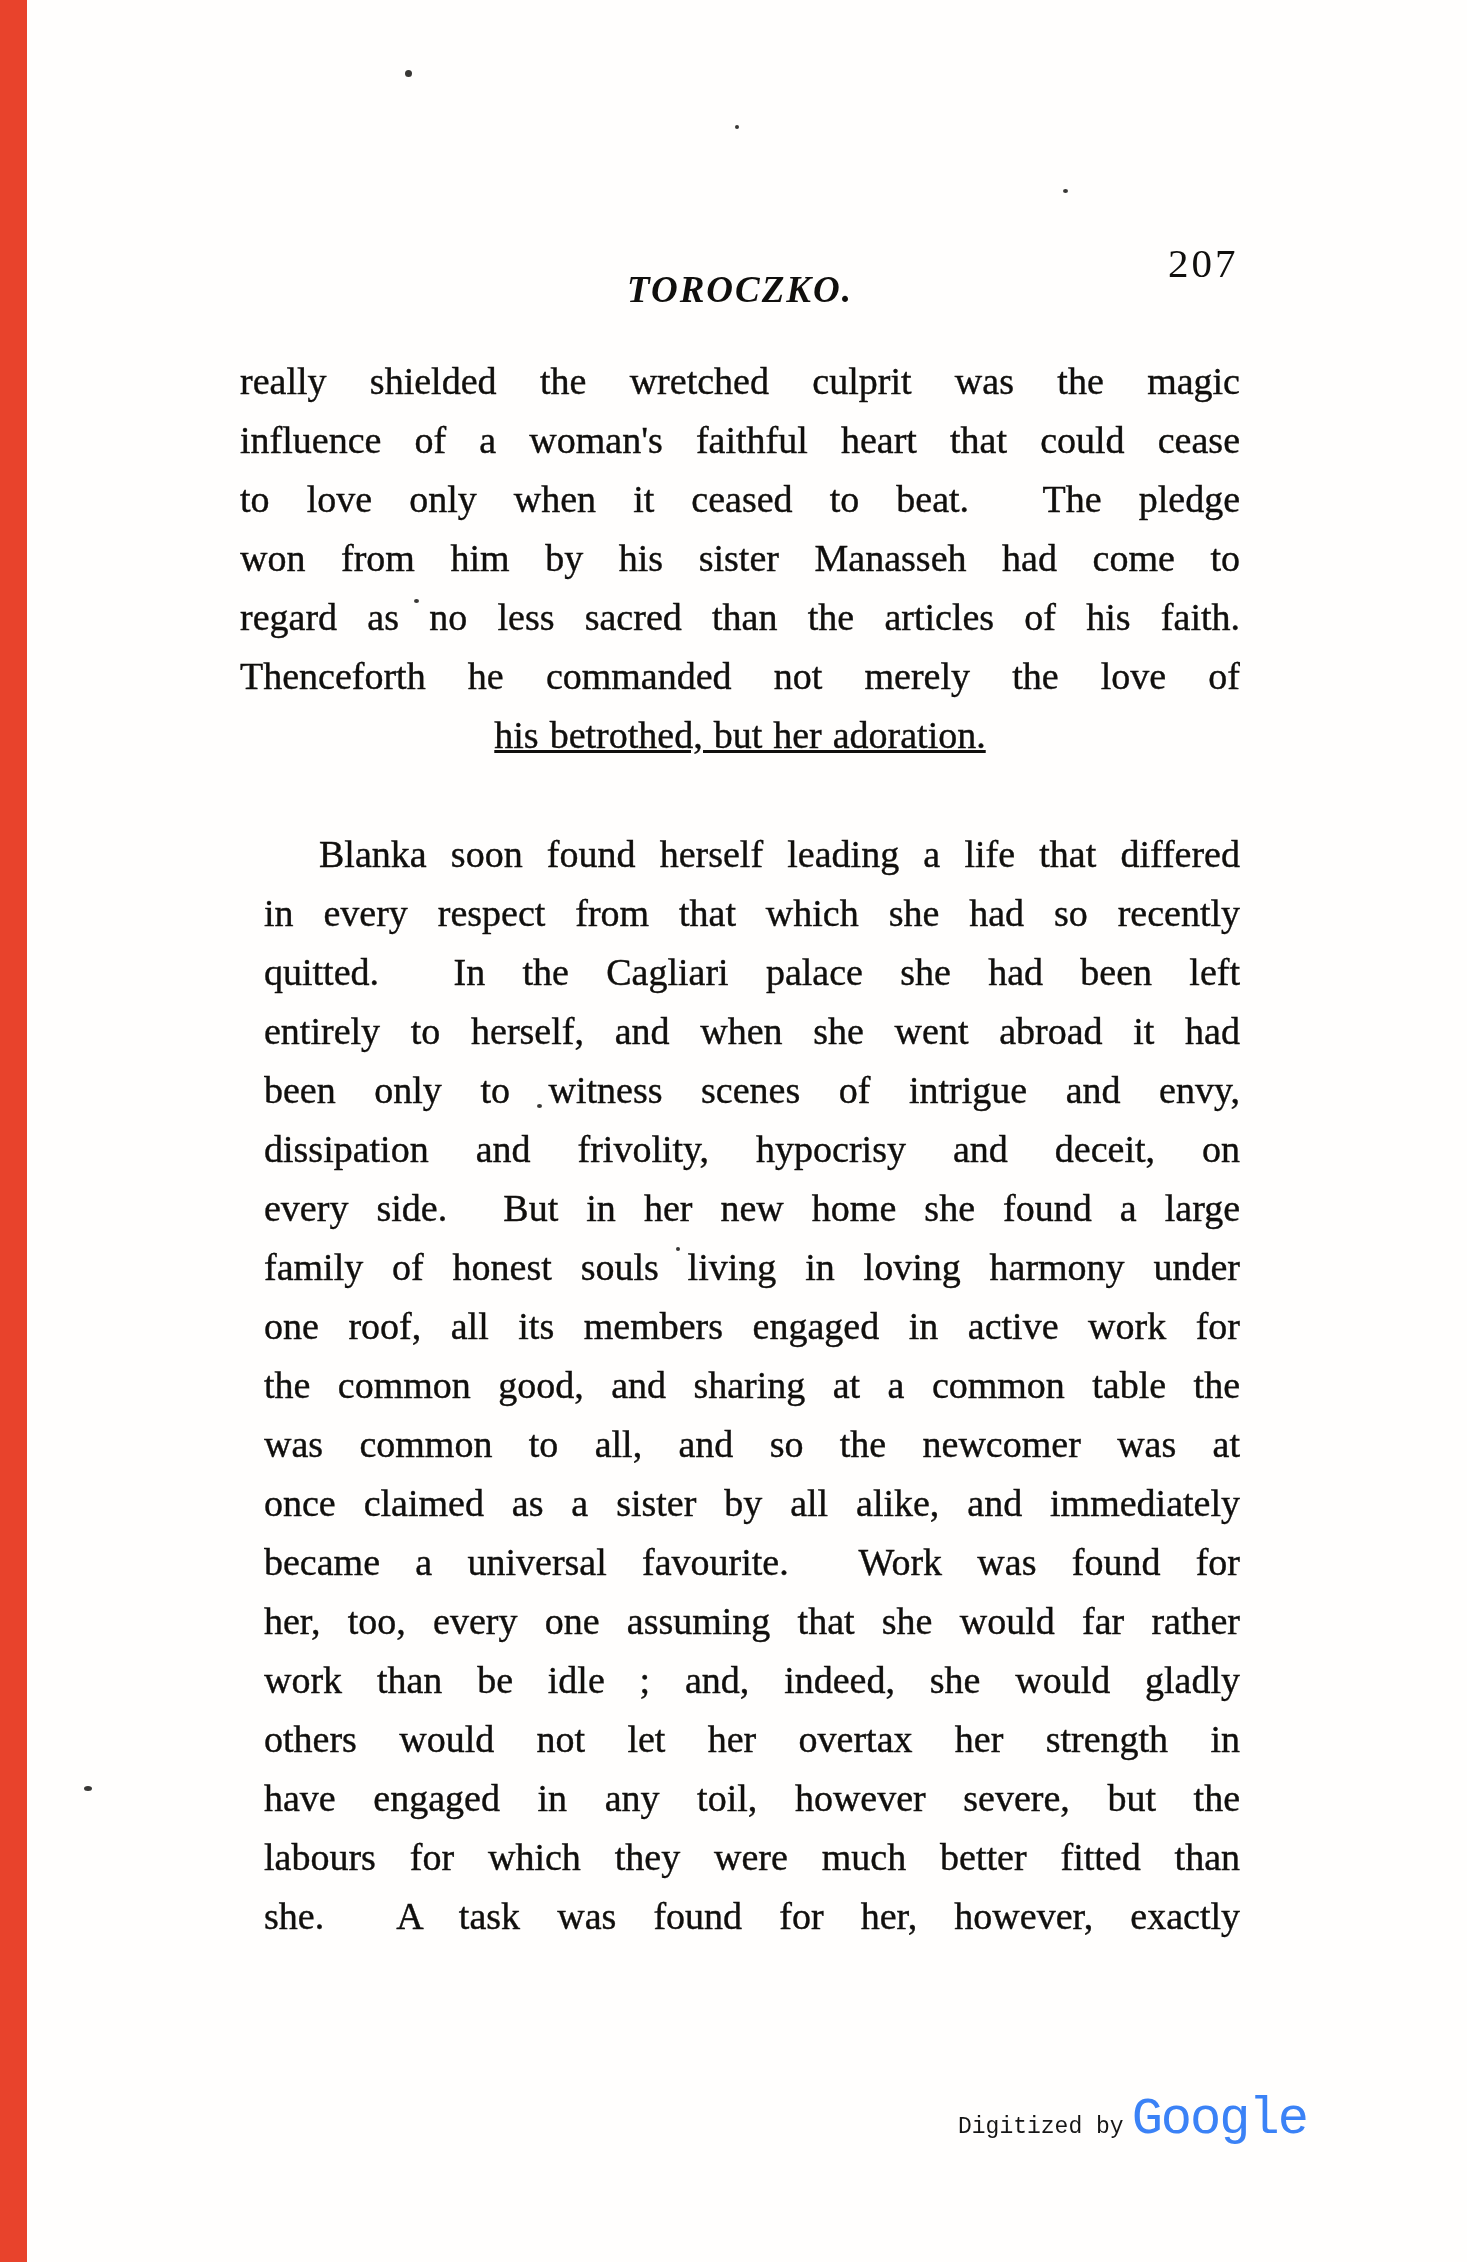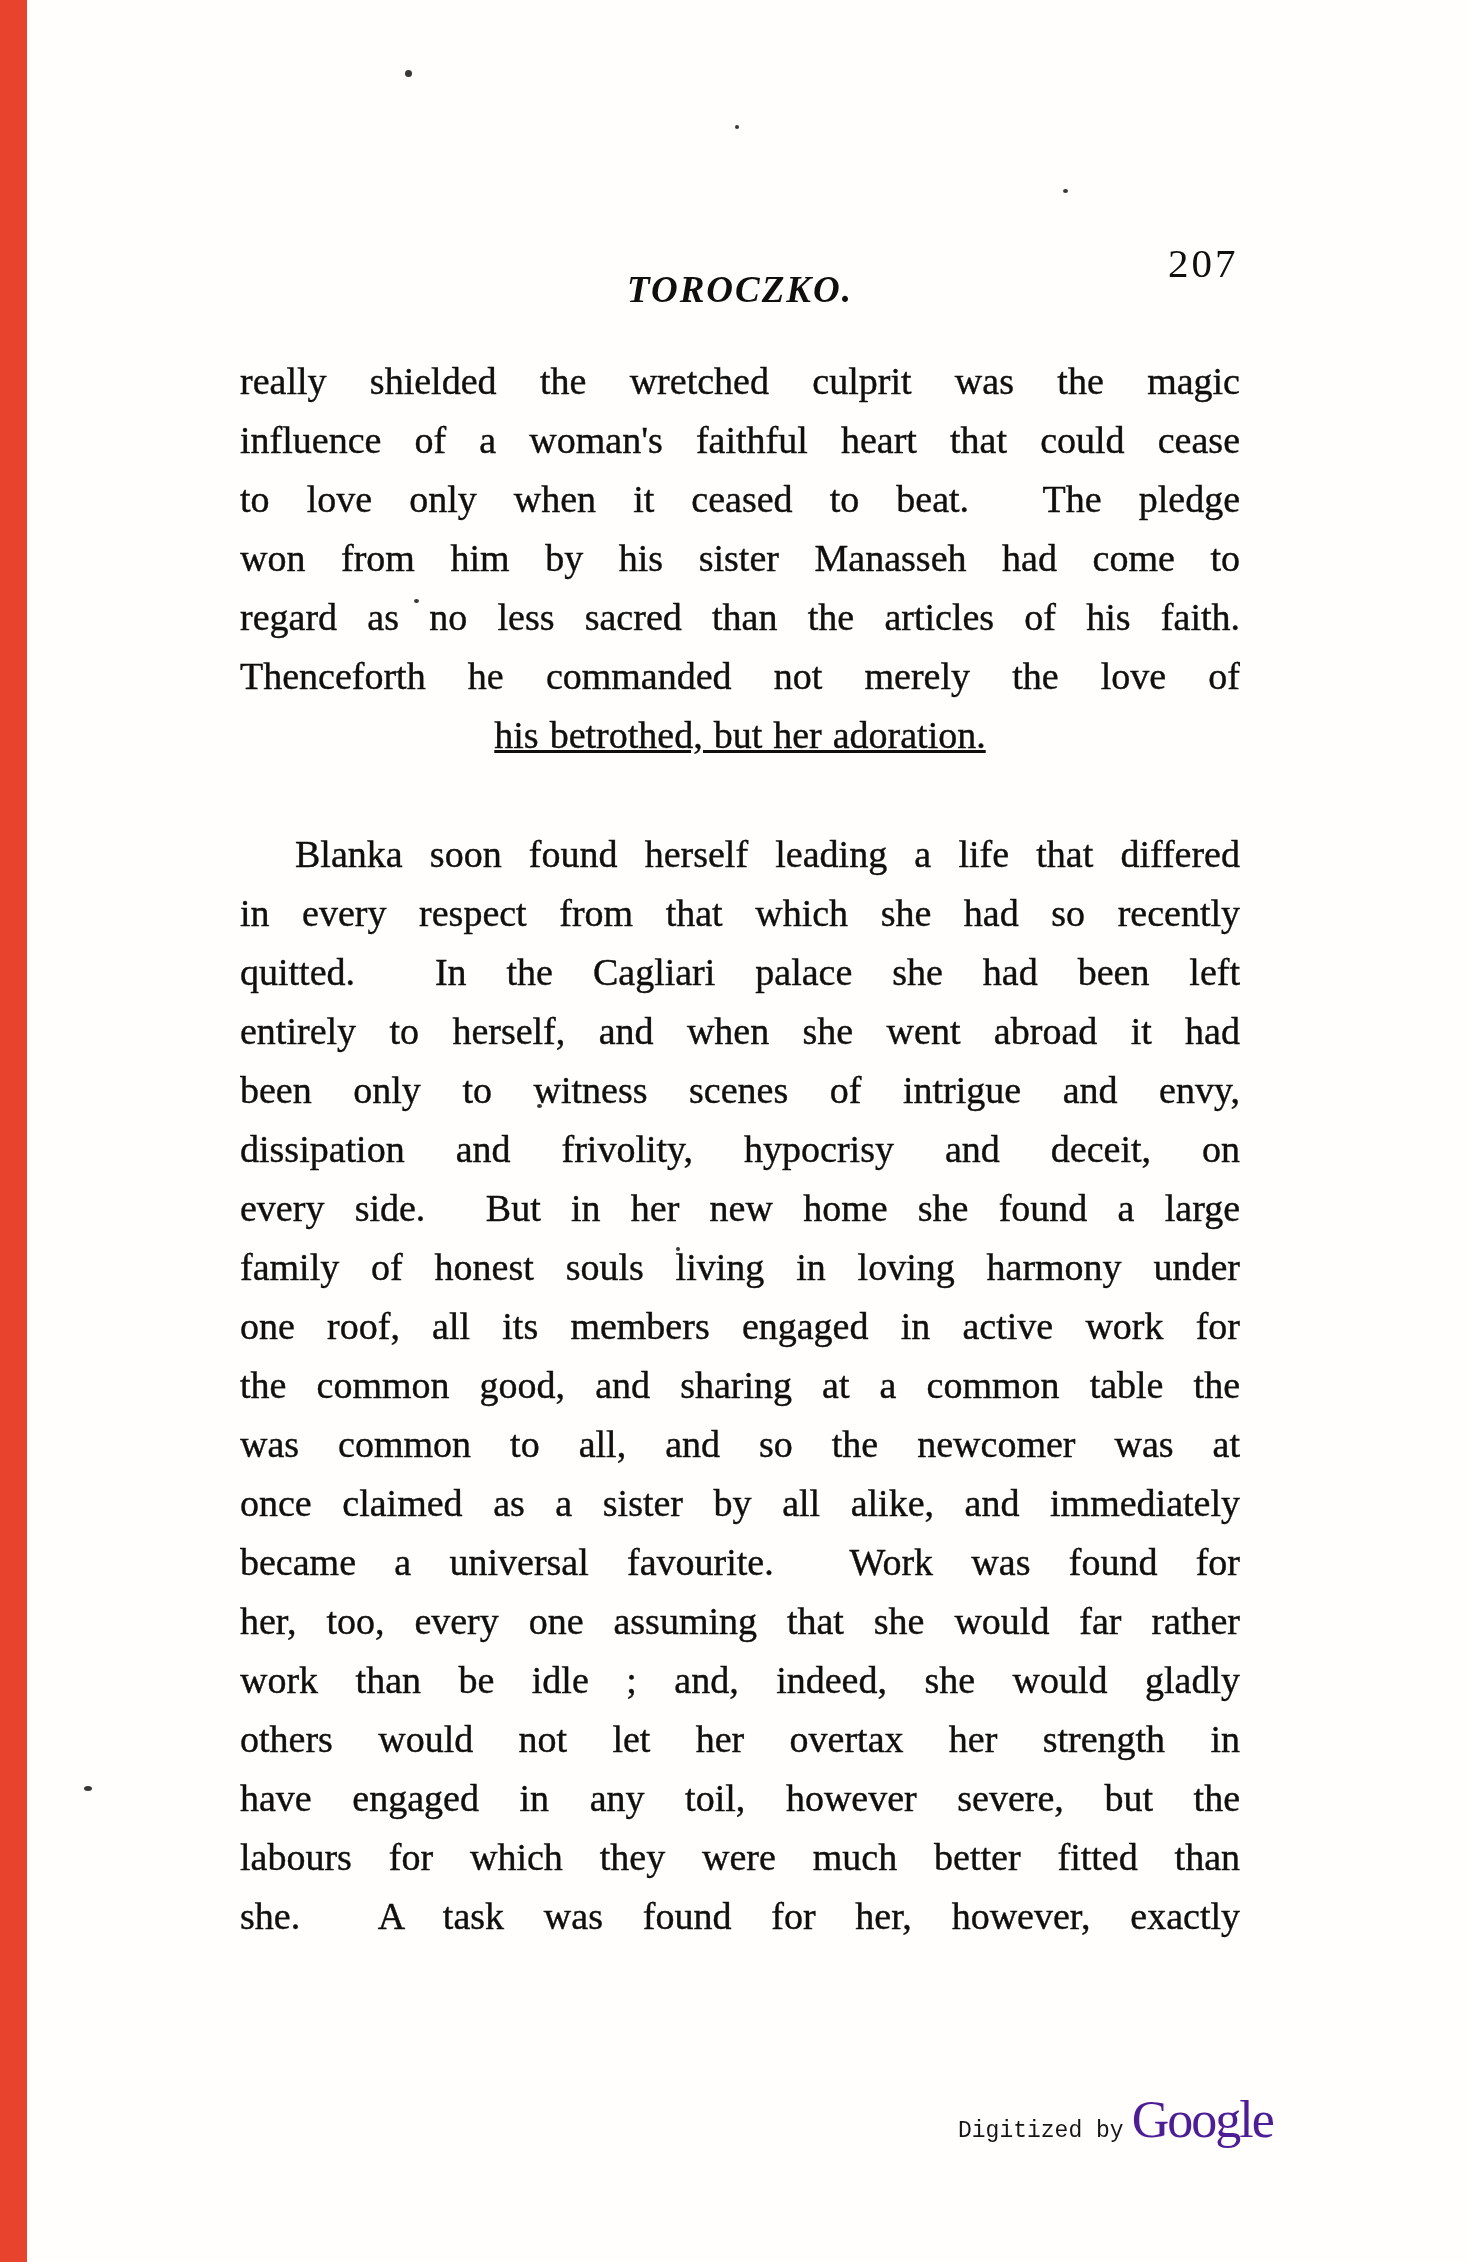--- a/index.html
+++ b/index.html
@@ -37,21 +37,21 @@
     line-height: 46px;
     font-weight: 500;
   }
   .textblock {
     position: absolute;
     left: 240px; top: 352px; width: 1000px;
     font-size: 38px;
     line-height: 59px;
     -webkit-text-stroke: 0.4px currentColor;
   }
-  .para + .para { margin-top: 60px; }
+  .para + .para { margin-top: 60px; margin-left: 24px; }
   .pline {
     text-align: justify;
     height: 59px;
     overflow: hidden;
     word-spacing: 1.5px;
   }
   .pline::after { content: ""; display: inline-block; width: 100%; height: 0; }
   .pline.noj { text-align: center; text-decoration: underline; }
   .pline.noj::after { content: none; }
   .pline.indent { text-indent: 55px; }
@@ -62,24 +62,24 @@
     align-items: baseline;
     gap: 8px;
   }
   .digitized {
     font-family: Liberation Mono, monospace;
     font-size: 23px;
     color: #151515;
     text-align: center;
   }
   .google {
-    font-family: Liberation Serif, serif;
+    font-family: Liberation Mono, monospace;
     font-size: 52px;
     letter-spacing: -2px;
-    color: #4c1d95;
+    color: #3b82f6;
     line-height: 52px;
   }
   .speck {
     position: absolute;
     background: #151412;
     border-radius: 50%;
     opacity: 0.85;
   }
 </style>
 </head>

